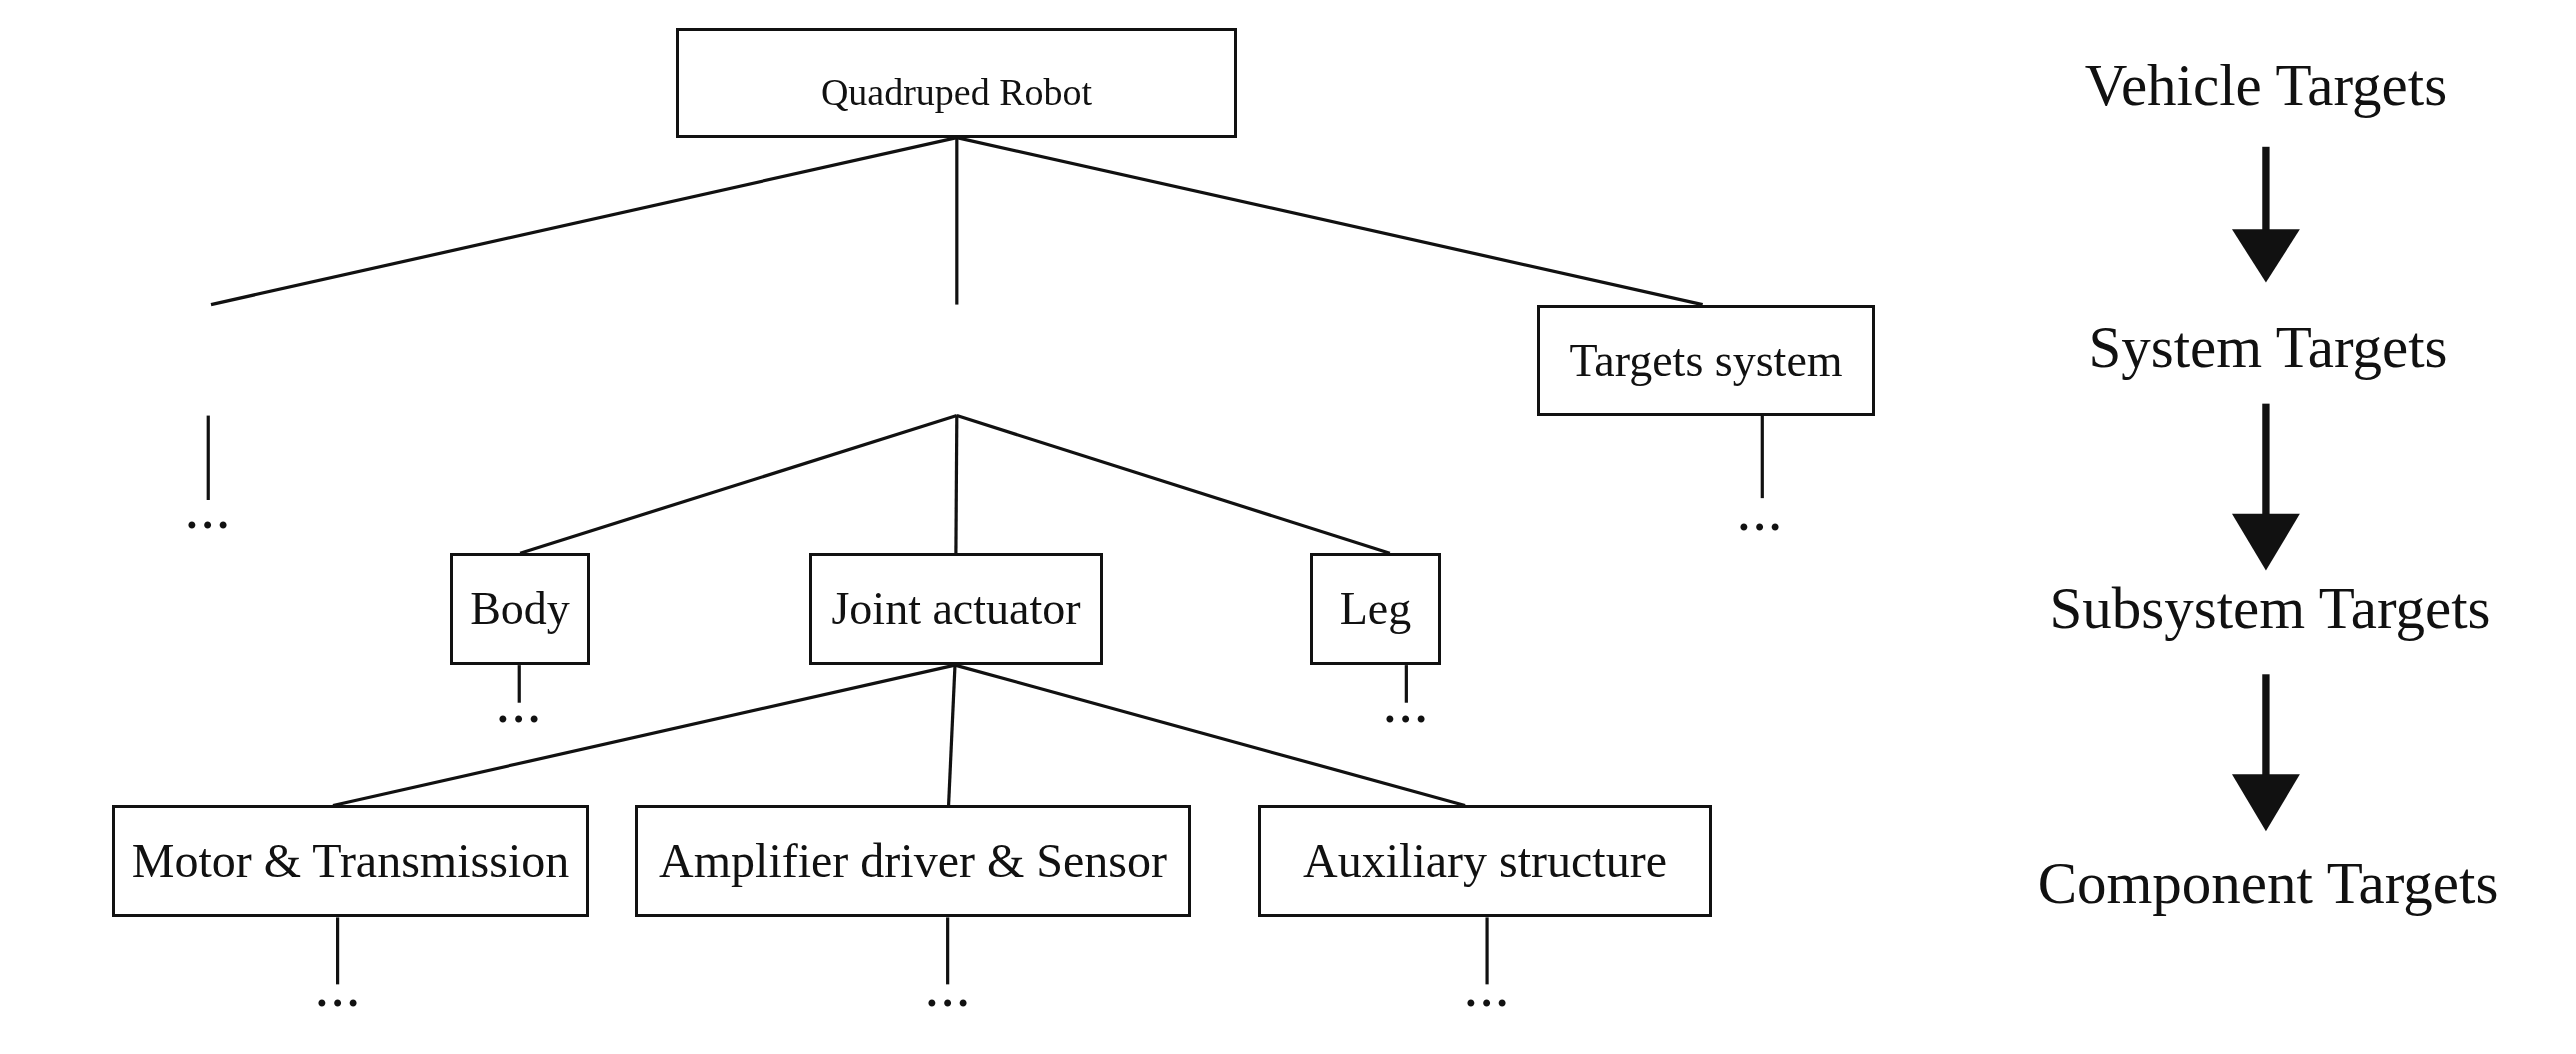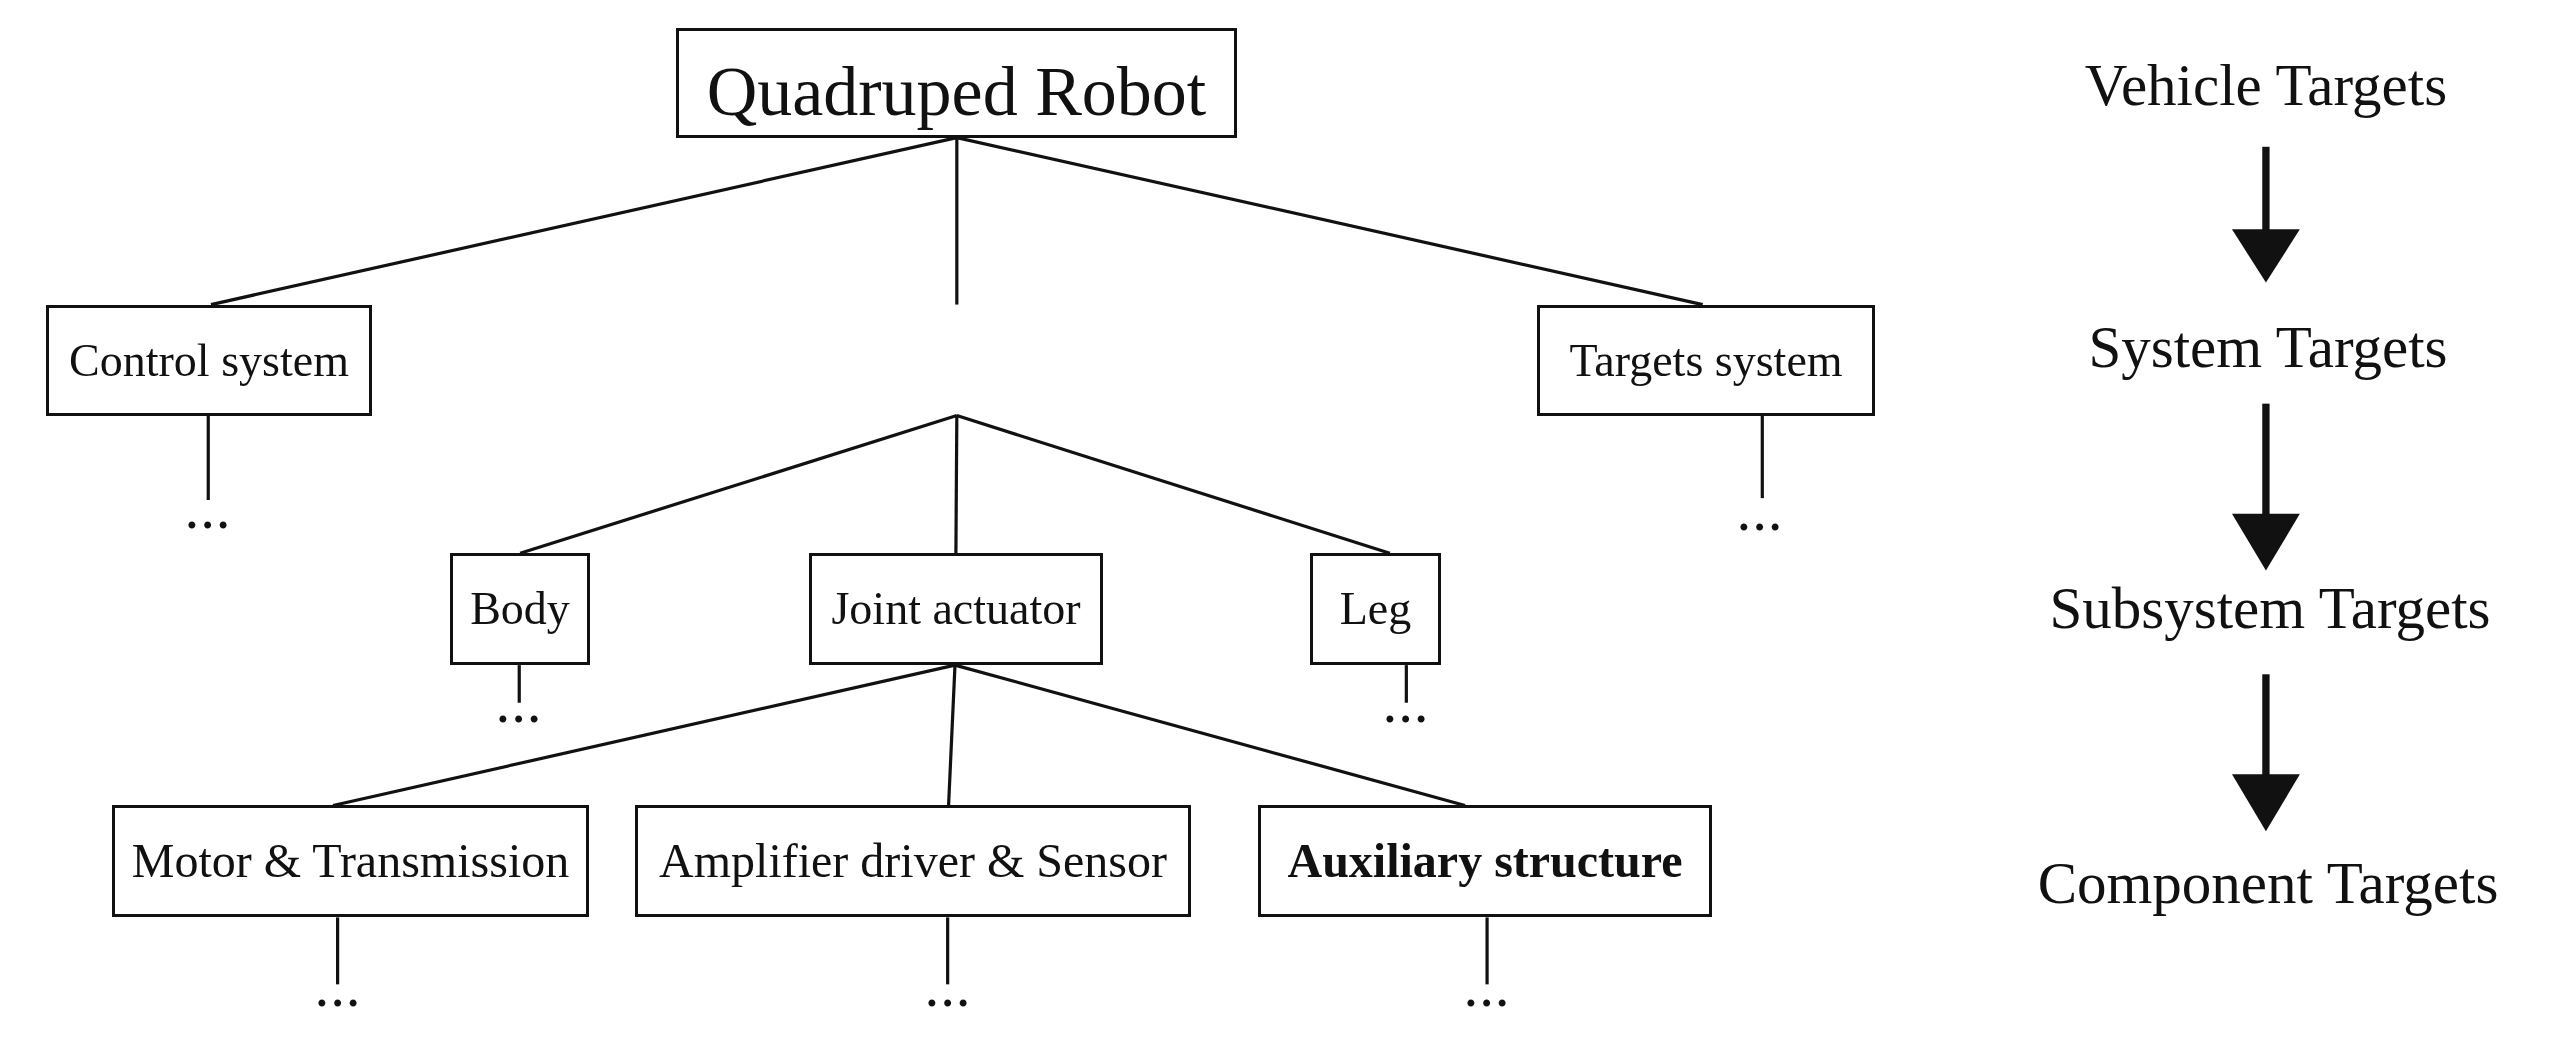--- a/index.html
+++ b/index.html
@@ -31,21 +31,21 @@
     border: 3.7px solid var(--ink, #111111);
     background: #ffffff;
     display: flex;
     align-items: center;
     justify-content: center;
     font-size: 46px;
     line-height: 1;
     white-space: nowrap;
     text-align: center;
   }
-  .node.root { font-size: 70px; padding-top: 18px; }
+  .node.root { font-size: 38px; padding-top: 18px; }
   .node.lvl4 { font-size: 48px; margin-left: 20px; }
   .dots {
     position: absolute;
     transform: translateX(-50%);
     font-size: 59px;
     line-height: 59px;
     letter-spacing: 0.9px;
     white-space: nowrap;
   }
   .legend-label {
@@ -94,30 +94,29 @@
       <polygon points="2433,560 2507,560 2470,622"></polygon>
     </g>
     <g>
       <line class="arrow-stem" x1="2470" y1="735" x2="2470" y2="848"></line>
       <polygon points="2433,844 2507,844 2470,906"></polygon>
     </g>
   </svg>
 
   <div class="node root" style="left:676px; top:27.5px; width:561px; height:110px;">Quadruped Robot</div>
 
-  <div class="node" style="left:46px; top:305px; width:326px; height:111px;">Control system</div>
   <div class="node" style="left:1537px; top:305px; width:338px; height:111px;">Targets system</div>
 
   <div class="node" style="left:809px; top:553px; width:294px; height:112px;">Joint actuator</div>
   <div class="node" style="left:450px; top:553px; width:140px; height:112px;">Body</div>
   <div class="node" style="left:1310px; top:553px; width:131px; height:112px;">Leg</div>
 
   <div class="node lvl4" style="left:92px; top:805px; width:477px; height:112px;">Motor &amp; Transmission</div>
   <div class="node lvl4" style="left:615px; top:805px; width:556px; height:112px;text-align:center;">Amplifier driver &amp; Sensor</div>
-  <div class="node lvl4" style="left:1238px; top:805px; width:454px; height:112px;font-weight:bold;">Auxiliary structure</div>
+  <div class="node lvl4" style="left:1238px; top:805px; width:454px; height:112px;">Auxiliary structure</div>
 
   <div class="dots" style="left:208px; top:479px;">...</div>
   <div class="dots" style="left:1760px; top:481px;">...</div>
   <div class="dots" style="left:519px; top:673px;">...</div>
   <div class="dots" style="left:1406px; top:673px;">...</div>
   <div class="dots" style="left:338px; top:957px;">...</div>
   <div class="dots" style="left:948px; top:957px;">...</div>
   <div class="dots" style="left:1487px; top:957px;">...</div>
 
   <div class="legend-label" style="left:2266px; top:56px;">Vehicle Targets</div>

